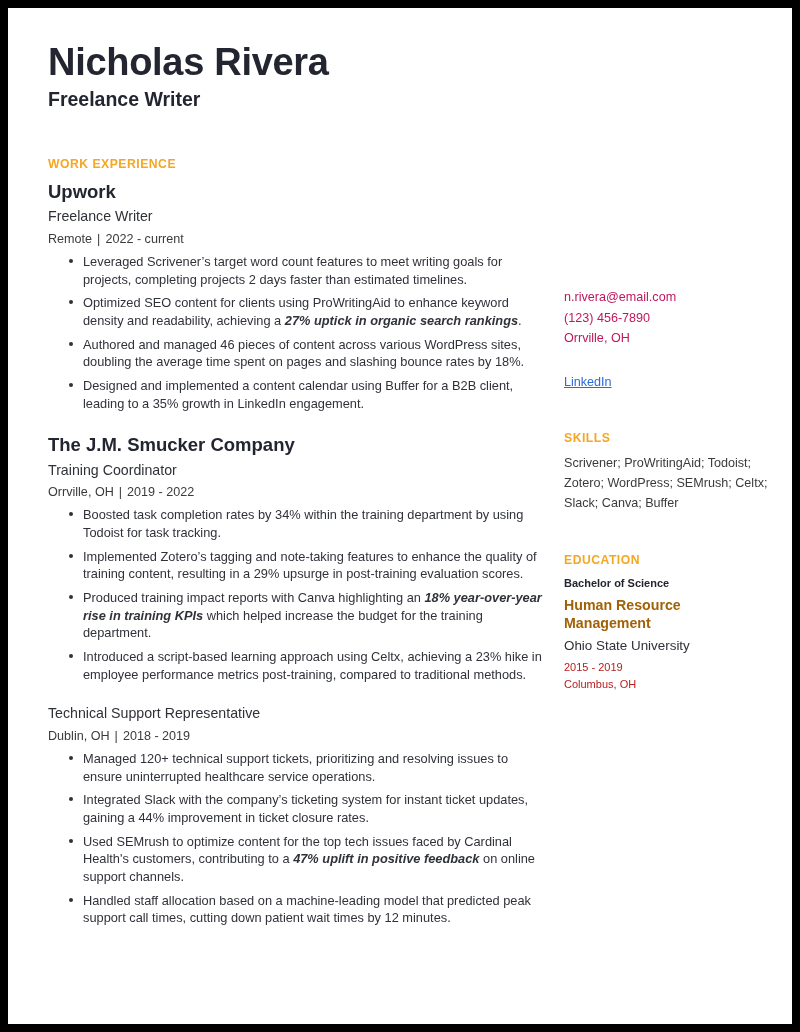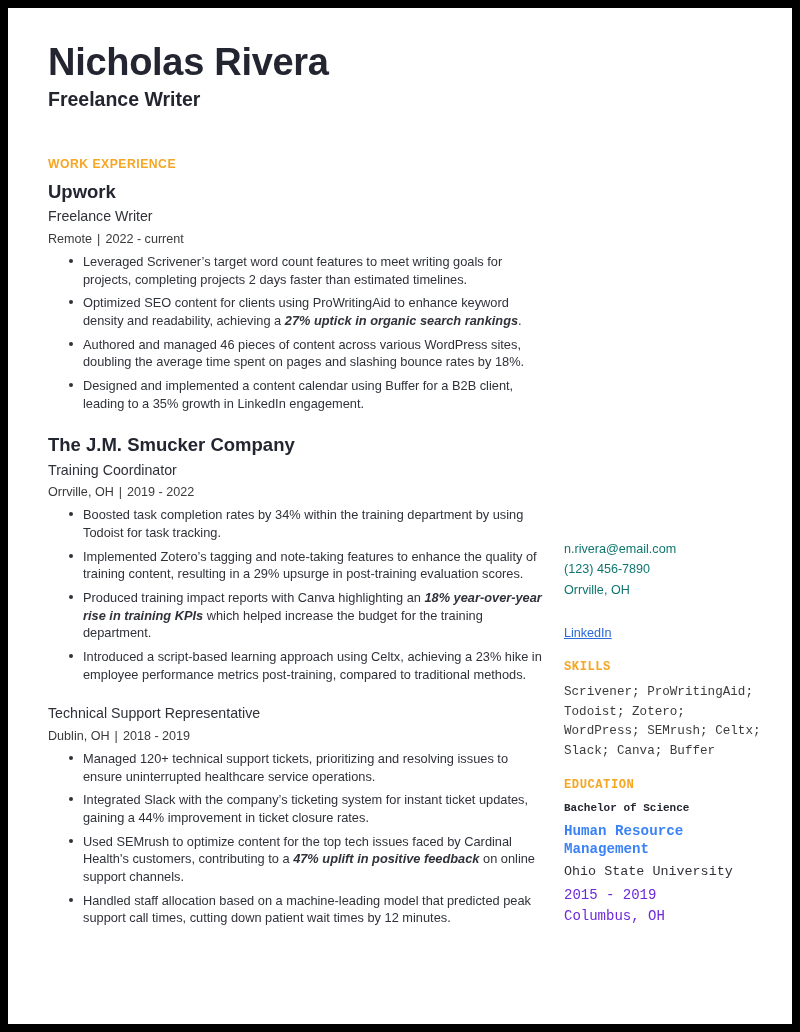--- a/index.html
+++ b/index.html
@@ -19,21 +19,21 @@
     top: 8px;
     width: 784px;
     height: 1016px;
     background: #ffffff;
     box-sizing: border-box;
     padding: 34px 40px 0 40px;
     overflow: hidden;
   }
   .columns {
     display: flex;
-    align-items: flex-end;
+    align-items: center;
   }
   .col-left {
     width: 500px;
     flex: 0 0 500px;
   }
   .col-right {
     width: 204px;
     flex: 0 0 204px;
     margin-left: 16px;
     padding-top: 11px;
@@ -53,21 +53,21 @@
     font-size: 19.5px;
     font-weight: bold;
     color: #232630;
     line-height: 1.2;
     margin: 0;
   }
 
   
   .contact-line {
     font-size: 12.6px;
-    color: #0f766e;
+    color: #be185d;
     line-height: 1.62;
     white-space: nowrap;
   }
   .contact-link {
     font-size: 12.6px;
     color: #2a6ad6;
     text-decoration: underline;
     line-height: 1.62;
     display: inline-block;
     margin-top: 23px;
@@ -76,21 +76,21 @@
   
   .section-heading {
     font-size: 12.2px;
     font-weight: bold;
     color: #f5a623;
     letter-spacing: 0.5px;
     text-transform: uppercase;
     margin: 0 0 9px 0;
   }
   .left-sections { margin-top: 46px; }
-  .right-block { margin-top: 16px; font-family: Liberation Mono, monospace; }
+  .right-block { margin-top: 39px; }
 
   
   .job { margin-bottom: 21px; }
   .job:last-child { margin-bottom: 0; }
   .company {
     font-size: 18.5px;
     font-weight: bold;
     color: #232630;
     line-height: 1.25;
     margin: 0 0 4px 0;
@@ -149,33 +149,33 @@
   .edu-degree {
     font-size: 11px;
     font-weight: bold;
     color: #232630;
     line-height: 1.3;
     margin: 0 0 6px 0;
   }
   .edu-program {
     font-size: 14.2px;
     font-weight: bold;
-    color: #3b82f6;
+    color: #a16207;
     line-height: 1.28;
     margin: 0 0 5px 0;
   }
   .edu-school {
     font-size: 13.4px;
     color: #2f3138;
     line-height: 1.35;
     margin: 0 0 4px 0;
   }
   .edu-dates, .edu-location {
-    font-size: 14px;
-    color: #6d28d9;
+    font-size: 11px;
+    color: #b91c1c;
     line-height: 1.5;
     margin: 0;
   }
 </style>
 </head>
 <body>
 
 <div class="page">
   <div class="columns">
 

